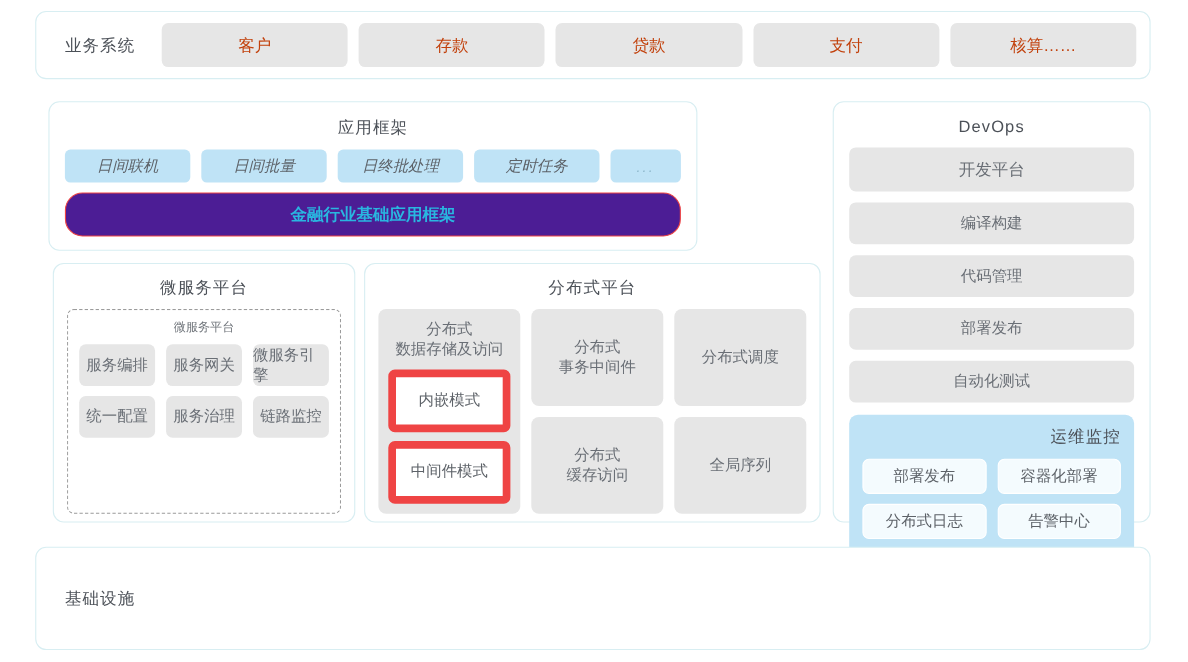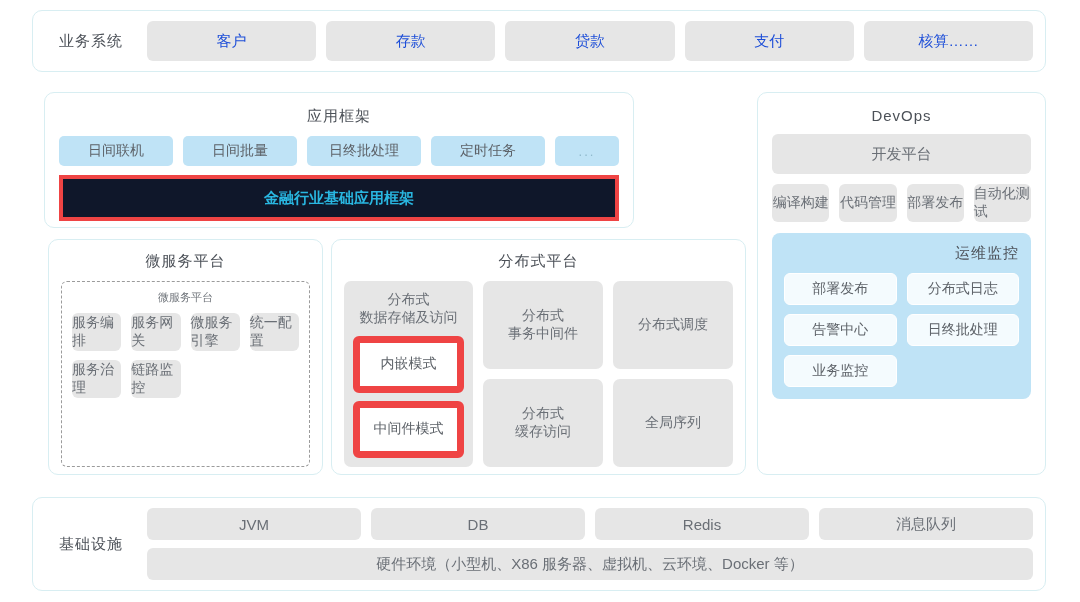--- a/index.html
+++ b/index.html
@@ -52,21 +52,21 @@
   }
   .biz-item {
     flex: 1 1 0;
     height: 40px;
     background: #e6e6e6;
     border-radius: 6px;
     display: flex;
     align-items: center;
     justify-content: center;
     font-size: 15px;
-    color: #1d4ed8;
+    color: #c2410c;
   }
   .app-frame {
     position: absolute;
     left: 44px;
     top: 92px;
     width: 590px;
     height: 136px;
     padding: 10px 14px 12px 14px;
   }
   .sec-title {
@@ -83,34 +83,35 @@
   }
   .pill-blue {
     height: 30px;
     background: #bfe3f6;
     border-radius: 5px;
     display: flex;
     align-items: center;
     justify-content: center;
     font-size: 14px;
     color: #5d6268;
+    font-style: italic;
   }
   .pill-blue.f1 { flex: 1 1 0; }
   .pill-blue.dots { flex: 0 0 64px; color: #8fb9cc; letter-spacing: 2px; font-size: 13px; }
   .base-frame-bar {
     height: 38px;
-    border: 4px solid #ef4444;
-    border-radius: 0;
+    border: 1px solid #ef4444;
+    border-radius: 16px;
     display: flex;
     align-items: center;
     justify-content: center;
     font-size: 15px;
     font-weight: bold;
     color: #29b6e0;
-    background: #0f172a;
+    background: #4c1d95;
   }
 
   
   .micro {
     position: absolute;
     left: 48px;
     top: 239px;
     width: 275px;
     height: 236px;
     padding: 8px 12px 12px 12px;
@@ -123,21 +124,21 @@
     box-sizing: border-box;
   }
   .micro-sub-title {
     text-align: center;
     font-size: 11px;
     color: #6f747a;
     margin-bottom: 8px;
   }
   .grid2 {
     display: grid;
-    grid-template-columns: 1fr 1fr 1fr 1fr;
+    grid-template-columns: 1fr 1fr 1fr;
     gap: 9px 10px;
   }
   .cell-gray {
     height: 38px;
     background: #e6e6e6;
     border-radius: 6px;
     display: flex;
     align-items: center;
     justify-content: center;
     font-size: 14px;
@@ -221,21 +222,21 @@
     border-radius: 6px;
     display: flex;
     align-items: center;
     justify-content: center;
     font-size: 15px;
     color: #6a6f76;
     margin-bottom: 10px;
   }
   .dev-grid {
     display: grid;
-    grid-template-columns: 1fr 1fr 1fr 1fr;
+    grid-template-columns: 1fr;
     gap: 10px;
     margin-bottom: 11px;
   }
   .ops {
     background: #bfe3f6;
     border-radius: 8px;
     padding: 8px 12px 12px 12px;
   }
   .ops-title {
     text-align: right;
@@ -388,34 +389,26 @@
     <div class="dev-grid">
       <div class="cell-gray">编译构建</div>
       <div class="cell-gray">代码管理</div>
       <div class="cell-gray">部署发布</div>
       <div class="cell-gray">自动化测试</div>
     </div>
     <div class="ops">
       <div class="ops-title">运维监控</div>
       <div class="ops-grid">
         <div class="ops-cell">部署发布</div>
+        <div class="ops-cell">容器化部署</div>
         <div class="ops-cell">分布式日志</div>
         <div class="ops-cell">告警中心</div>
         <div class="ops-cell">日终批处理</div>
         <div class="ops-cell">业务监控</div>
       </div>
     </div>
   </div>
 
   <div class="panel infra">
     <div class="infra-label">基础设施</div>
-    <div class="infra-right">
-      <div class="infra-top-row">
-        <div class="infra-item">JVM</div>
-        <div class="infra-item">DB</div>
-        <div class="infra-item">Redis</div>
-        <div class="infra-item">消息队列</div>
-      </div>
-      <div class="infra-hw">硬件环境（小型机、X86 服务器、虚拟机、云环境、Docker 等）</div>
-    </div>
   </div>
 
 </div>
 
 </body></html>

